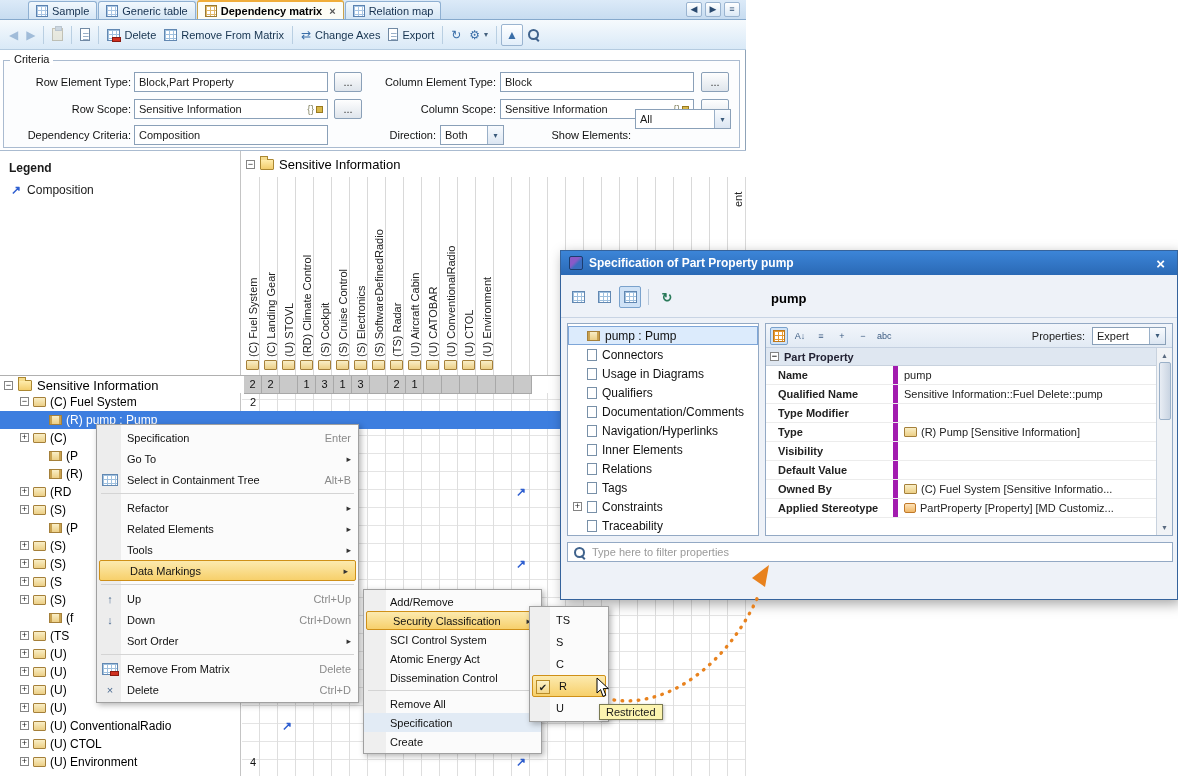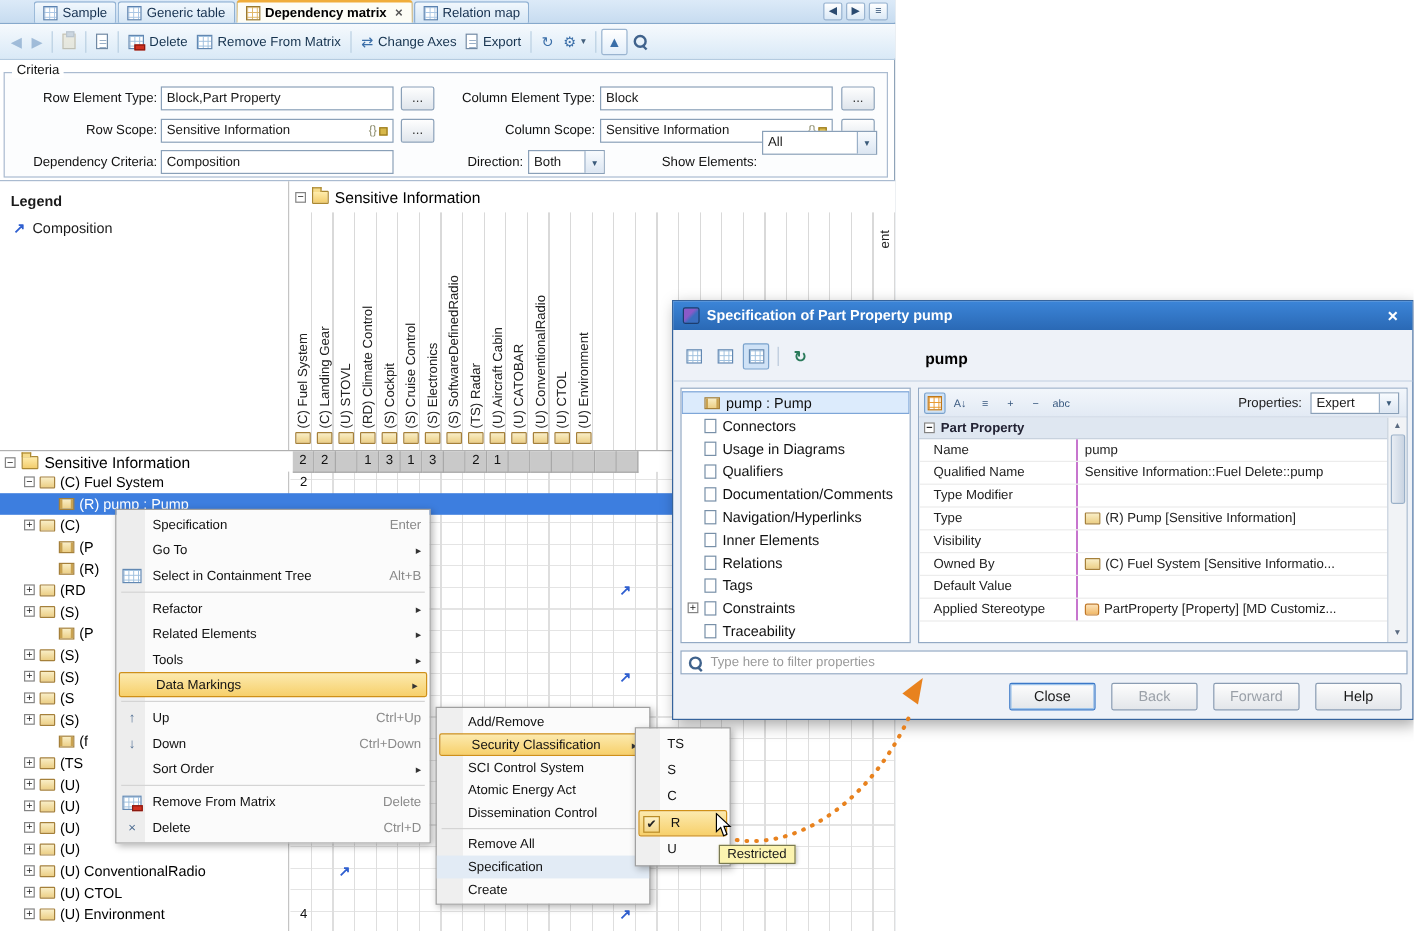--- a/index.html
+++ b/index.html
@@ -124,21 +124,21 @@
 .dprops{position:absolute;left:204px;top:72px;width:408px;height:213px;background:#fff;border:1px solid #93a9c4;}
 .ptoolbar{position:absolute;left:0;top:0;width:100%;height:24px;background:linear-gradient(#f2f6fb,#e2eaf4);border-bottom:1px solid #c4d0e0;display:flex;align-items:center;padding:0 4px;gap:3px;}
 .pi{height:18px;min-width:18px;display:flex;align-items:center;justify-content:center;font-size:9px;color:#3a5a80;border:1px solid transparent;border-radius:2px;padding:0 1px;}
 .pi.sel{background:#cfe2f6;border-color:#7aa2cc;}
 .grid-orange{display:inline-block;width:12px;height:12px;border:1px solid #c07818;background-color:#fff;background-image:linear-gradient(#e89a30 1px,transparent 1px),linear-gradient(90deg,#e89a30 1px,transparent 1px);background-size:4px 4px;}
 .plabel{margin-left:auto;font-size:11px;color:#222;}
 .pselect{width:74px;height:18px;border:1px solid #8aa0b8;background:#fff;display:flex;align-items:center;padding-left:4px;font-size:11px;margin:0 2px 0 4px;}
 .psection{position:absolute;left:0;top:24px;width:392px;height:18px;background:#dfe7f1;border-bottom:1px solid #c8d2de;display:flex;align-items:center;gap:5px;padding-left:4px;font-weight:bold;font-size:11px;color:#223;}
 .prows{position:absolute;left:0;top:42px;width:392px;height:171px;overflow:hidden;}
 .prow{display:flex;height:19px;border-bottom:1px solid #ececec;font-size:11px;align-items:center;}
-.pname{width:132px;padding-left:12px;border-right:1px solid #a21caf;align-self:stretch;display:flex;align-items:center;color:#222;}
+.pname{width:132px;padding-left:12px;border-right:5px solid #a21caf;align-self:stretch;display:flex;align-items:center;color:#222;font-weight:bold;}
 .pvalue{flex:1;padding-left:6px;display:flex;align-items:center;gap:4px;color:#222;white-space:nowrap;overflow:hidden;}
 .stereo-icon{display:inline-block;width:12px;height:10px;background:linear-gradient(#fce2b8,#f0b868);border:1px solid #c07828;border-radius:2px;flex:0 0 auto;}
 .pscroll{position:absolute;right:0;top:24px;width:16px;height:187px;background:#f1f3f6;border-left:1px solid #c8d2de;display:flex;flex-direction:column;align-items:center;padding:1px 0;}
 .sarrow{font-size:7px;color:#5a6a80;height:13px;line-height:13px;}
 .sarrow.sdown{margin-top:auto;}
 .sthumb{width:12px;height:58px;background:linear-gradient(90deg,#e8edf4,#c9d4e2);border:1px solid #9ab0c8;border-radius:2px;}
 .dfilter{position:absolute;left:6px;top:291px;width:606px;height:20px;background:#fff;border:1px solid #93a9c4;display:flex;align-items:center;gap:6px;padding:0 5px;}
 .dfilter .mag{position:relative;}
 .fph{color:#9a9a9a;}
 .dbuttons{position:absolute;left:0;top:318px;width:100%;display:flex;justify-content:flex-end;gap:13px;padding-right:9px;}
@@ -690,54 +690,48 @@
           <span class="pvalue">
             <span class="block-icon"></span>
             <span class="pvtext">(R) Pump [Sensitive Information]</span>
           </span>
         </div>
         <div class="prow">
           <span class="pname">Visibility</span>
           <span class="pvalue"></span>
         </div>
         <div class="prow">
+          <span class="pname">Default Value</span>
+          <span class="pvalue"></span>
+        </div>
+        <div class="prow">
           <span class="pname">Owned By</span>
           <span class="pvalue">
             <span class="block-icon"></span>
             <span class="pvtext">(C) Fuel System [Sensitive Informatio...</span>
           </span>
-        </div>
-        <div class="prow">
-          <span class="pname">Default Value</span>
-          <span class="pvalue"></span>
         </div>
         <div class="prow">
           <span class="pname">Applied Stereotype</span>
           <span class="pvalue">
             <span class="stereo-icon"></span>
             <span class="pvtext">PartProperty [Property] [MD Customiz...</span>
           </span>
         </div>
       </div>
     <div class="pscroll">
       <span class="sarrow">▲</span>
       <span class="sthumb"></span>
       <span class="sarrow sdown">▼</span>
     </div>
   </div>
   <div class="dfilter">
     <span class="shape mag"></span>
     <span class="fph">Type here to filter properties</span>
   </div>
-  <div class="dbuttons">
-      <div class="dbtn focus">Close</div>
-      <div class="dbtn disabled">Back</div>
-      <div class="dbtn disabled">Forward</div>
-      <div class="dbtn">Help</div>
-    </div>
 </div>
 
 <svg class="overlay" width="1178" height="776">
   <path d="M614,700 C670,708 730,662 760,592" fill="none" stroke="#e8821e" stroke-width="3.4" stroke-linecap="round" stroke-dasharray="0.6,7.5"></path>
   <polygon points="769,565 765,587 752,578" fill="#e8821e"></polygon>
 </svg>
 <svg class="cursor" width="16" height="22" style="left:596px;top:677px">
   <polygon points="1,1 1,16 4.6,12.6 7,19.4 9.8,18.2 7.3,11.6 12.4,11.6" fill="#fff" stroke="#000" stroke-width="1"></polygon>
 </svg>
 

